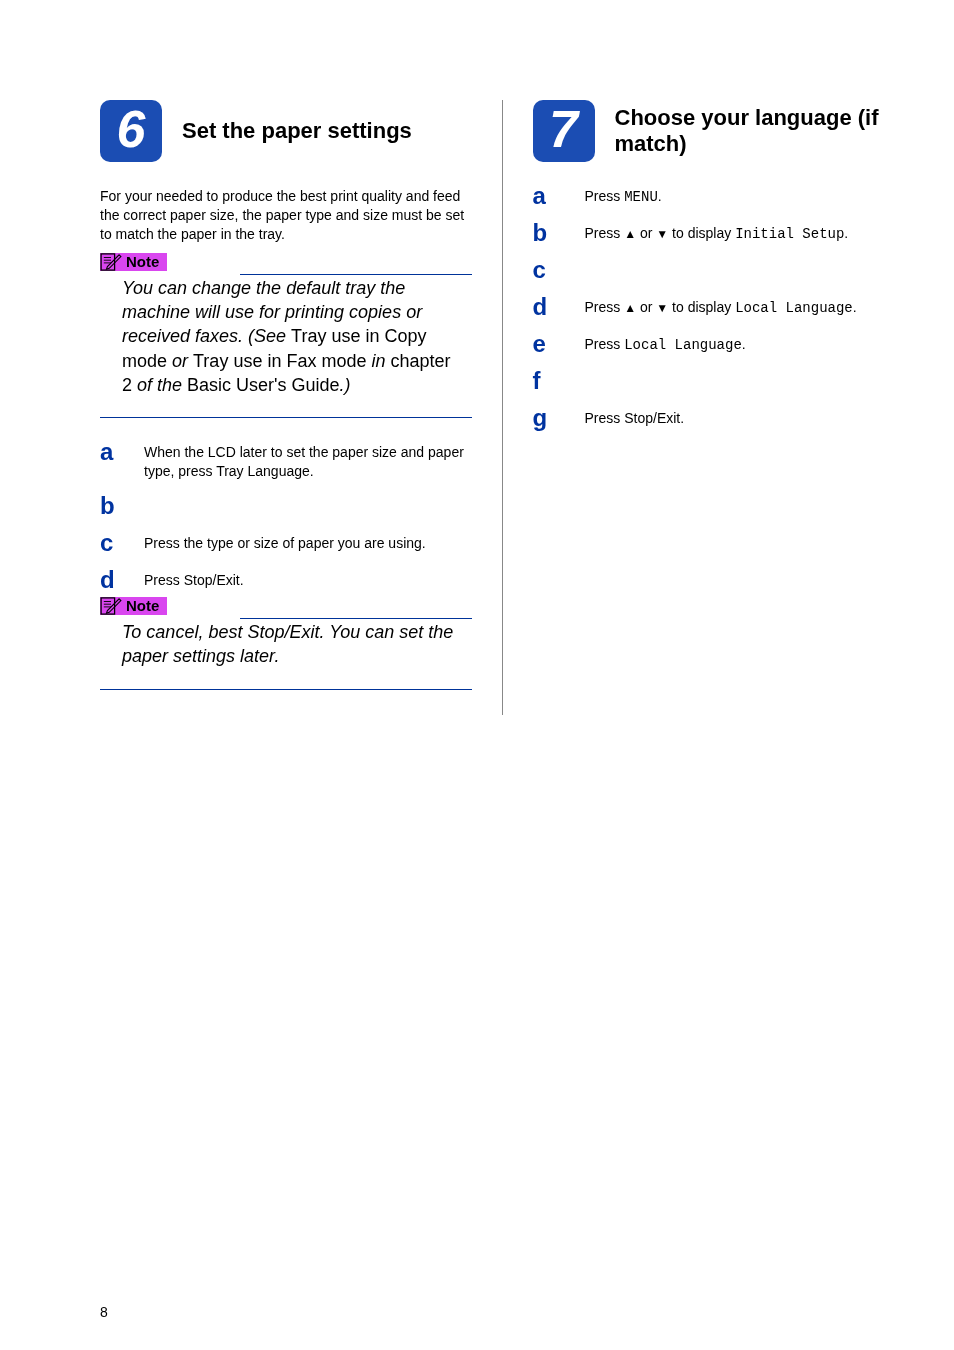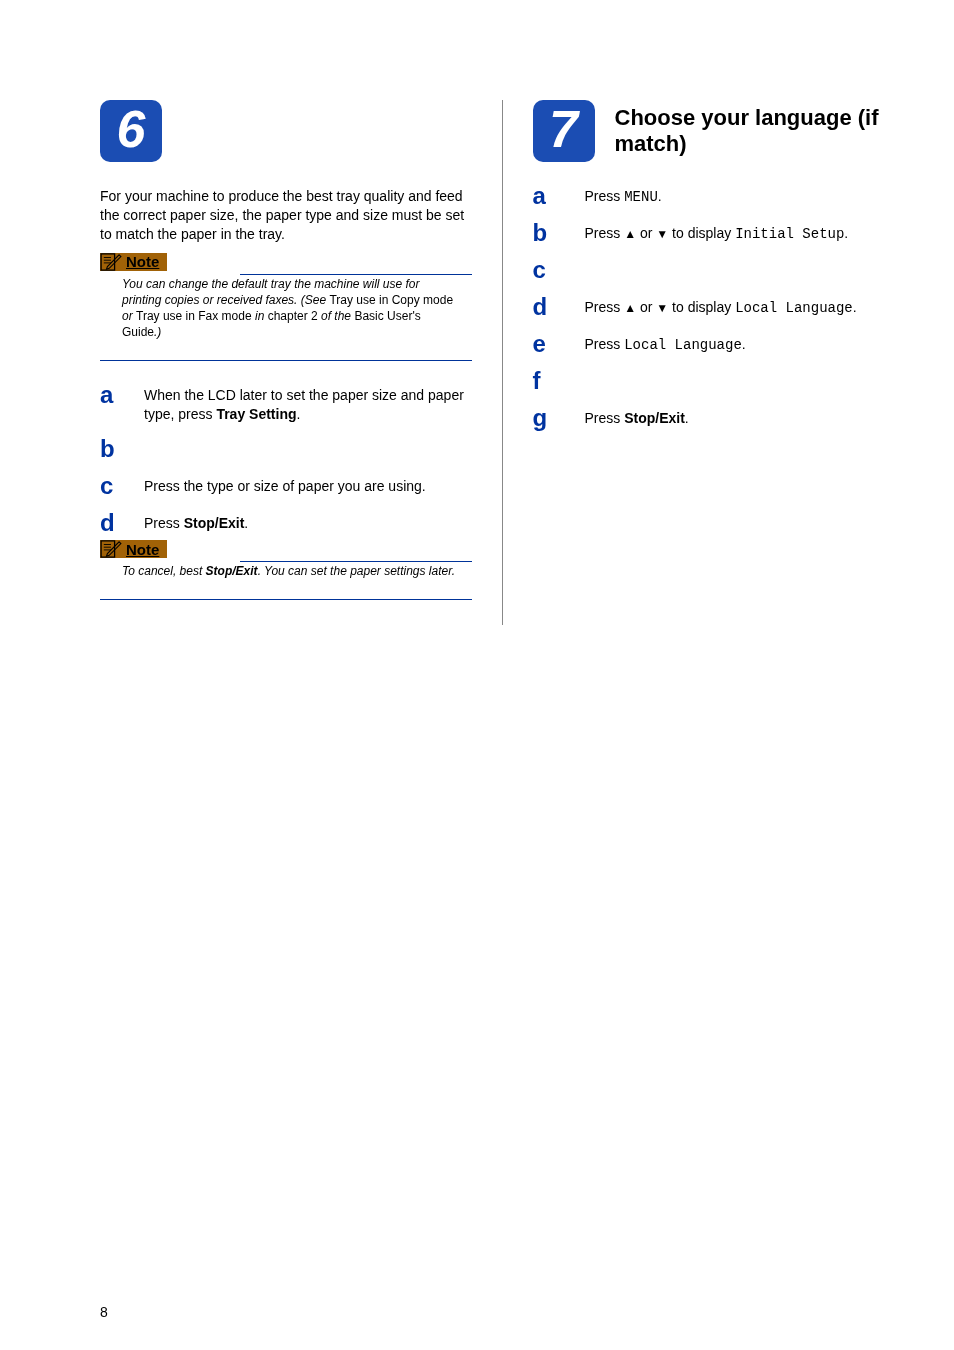--- a/index.html
+++ b/index.html
@@ -65,37 +65,36 @@
     margin-bottom: 20px;
   }
   .intro .ref {
     font-style: italic;
   }
   .note-title-row {
     display: flex;
     align-items: center;
     position: relative;
     top: -11px;
-    background: #a16207;
+    background: #d946ef;
     padding-right: 8px;
     width: fit-content;
-    text-decoration: underline;
   }
   .note-icon {
     width: 22px;
     height: 18px;
     margin-right: 4px;
   }
   .note-label {
     font-weight: bold;
     font-size: 15px;
   }
   .note-body {
     font-style: italic;
-    font-size: 12px;
+    font-size: 18px;
     line-height: 1.35;
     padding: 0 10px 10px 22px;
     margin-top: -6px;
   }
   .note-body .roman {
     font-style: normal;
   }
   .steps {
     margin-top: 15px;
   }
@@ -119,21 +118,21 @@
   }
   .step-text {
     font-size: 14px;
     line-height: 1.35;
     flex: 1;
   }
   .mono {
     font-family: Liberation Mono, monospace;
   }
   .bold {
-    font-weight: bold;
+    font-weight: normal;
     text-align: center;
   }
   .pagenum {
     position: absolute;
     bottom: 30px;
     left: 100px;
     font-size: 14px;
   }
   .arrow {
     font-size: 12px;
@@ -161,23 +160,24 @@
 
 <div class="page">
   <div class="columns">
 
     <div class="col">
 
       <div class="section-header">
         <div class="step-box">
           <span class="step-box-inner">6</span>
         </div>
-      </div>
-
-      <div class="intro">For your machine to produce the best tray quality and feed the correct paper size, the paper type and size must be set to match the paper in the tray.</div>
+        <div class="section-title">Set the paper settings</div>
+      </div>
+
+      <div class="intro">For your needed to produce the best print quality and feed the correct paper size, the paper type and size must be set to match the paper in the tray.</div>
 
       <div class="note-frame">
         <div class="note-top-line"></div>
         <div class="note-content">
           <div class="note-title-row">
             <svg class="note-icon" viewBox="0 0 24 20">
               <rect x="1" y="1" width="15" height="18" fill="none" stroke="#000" stroke-width="1.4"></rect>
               <line x1="4" y1="5" x2="12" y2="5" stroke="#000" stroke-width="1"></line>
               <line x1="4" y1="8" x2="12" y2="8" stroke="#000" stroke-width="1"></line>
               <line x1="4" y1="11" x2="12" y2="11" stroke="#000" stroke-width="1"></line>
@@ -190,21 +190,21 @@
           </div>
         </div>
         <div class="note-bottom-line"></div>
       </div>
 
       <div class="steps">
 
         <div class="step">
           <div class="step-letter">a</div>
           <div class="step-text">
-            <span>When the LCD later to set the paper size and paper type, press </span><span class="bold">Tray Setting</span><span>.</span>
+            <span>When the LCD later to set the paper size and paper type, press </span><span class="bold">Tray Language</span><span>.</span>
           </div>
         </div>
 
         <div class="step">
           <div class="step-letter">b</div>
         </div>
 
         <div class="step">
           <div class="step-letter">c</div>
           <div class="step-text">Press the type or size of paper you are using.</div>

